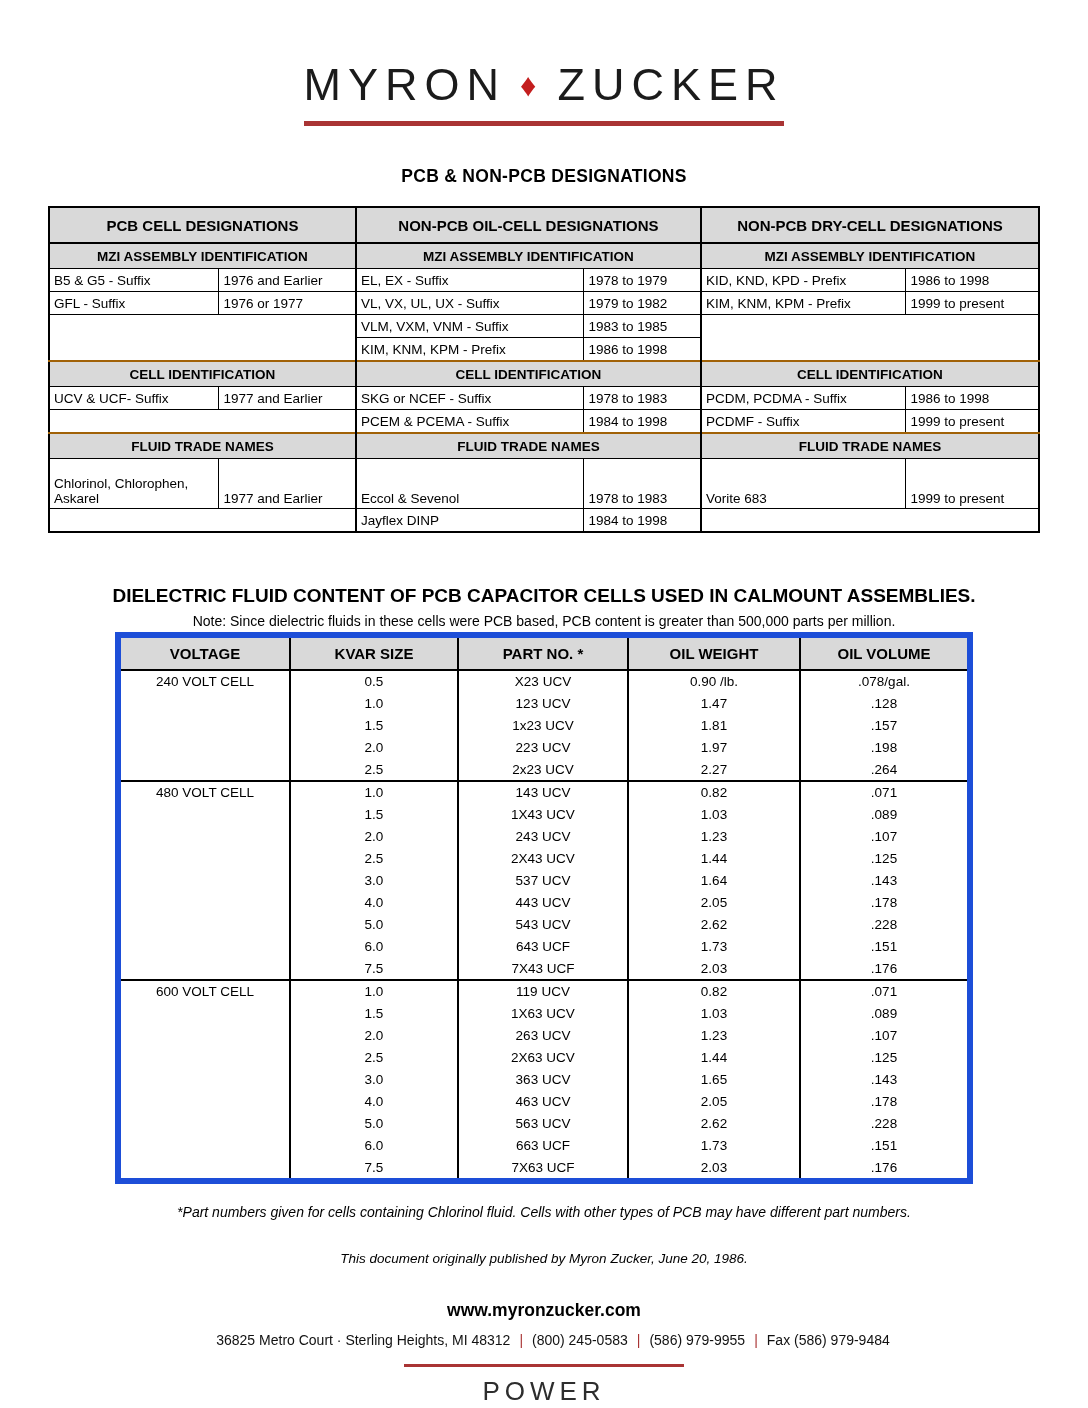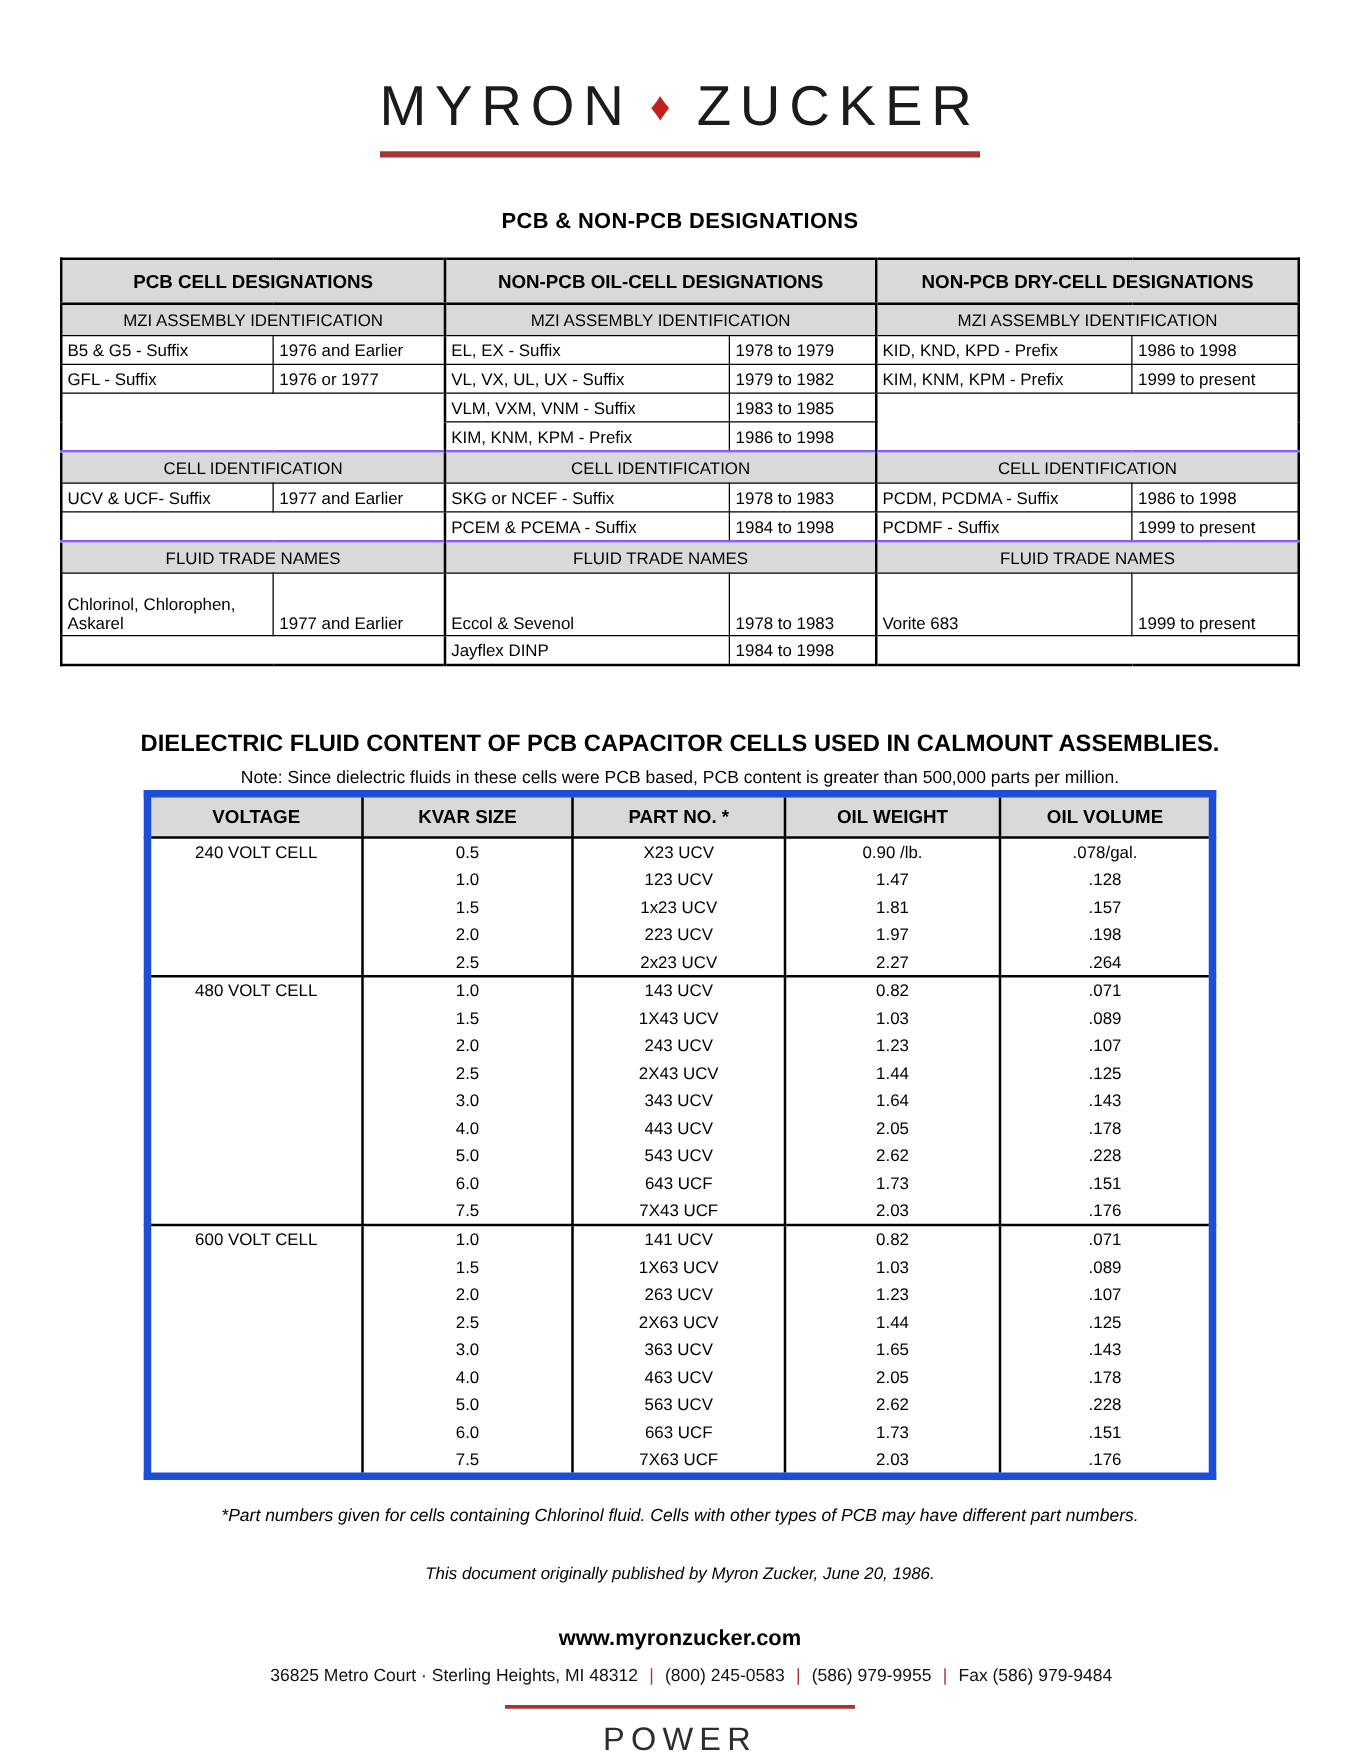--- a/index.html
+++ b/index.html
@@ -19,21 +19,21 @@
   .doc-title{ margin-top:40px; text-align:center; font-weight:bold; font-size:17.5px; letter-spacing:.3px; }
   .sec2-title{ margin-top:52px; text-align:center; font-weight:bold; font-size:19px; }
   .sec2-note{ margin-top:6px; text-align:center; font-size:14px; }
   
   #t1{ width:990px; margin:19px auto 0; border-collapse:collapse; table-layout:fixed; border:2px solid #000; }
   #t1 td{
     border:1px solid #000; font-size:13.5px; padding:0 4px; height:22px;
     text-align:left; vertical-align:middle; overflow:hidden;
   }
   #t1 td.main{ background:var(--header-gray,#D9D9D9); font-weight:bold; font-size:15px; text-align:center; height:34px; border-bottom-width:2px; }
-  #t1 td.sec{ background:var(--header-gray,#D9D9D9); font-weight:normal; font-size:13.5px; text-align:center; height:24px; border-top:2px solid #8b5cf6; }
+  #t1 td.sec{ background:var(--header-gray,#D9D9D9); font-weight:bold; font-size:13.5px; text-align:center; height:24px; border-top:2px solid #a16207; }
   #t1 td.bl2{ border-left:2px solid #000; }
   #t1 tr.tall td{ height:47px; }
   #t1 td.vb{ vertical-align:bottom; padding-bottom:2px; }
   
   #t2{ width:852px; margin:3px auto 0; border-collapse:collapse; table-layout:fixed; border:6px solid #1d4ed8; }
   #t2 th{
     background:var(--header-gray,#D9D9D9); border:2px solid #000;
     font-size:15px; font-weight:bold; height:29px; text-align:center;
   }
   #t2 td{ border:2px solid #000; vertical-align:top; text-align:center; padding:0; }
@@ -222,21 +222,21 @@
             <div class="line">4.0</div>
             <div class="line">5.0</div>
             <div class="line">6.0</div>
             <div class="line">7.5</div>
           </td>
           <td>
             <div class="line">143 UCV</div>
             <div class="line">1X43 UCV</div>
             <div class="line">243 UCV</div>
             <div class="line">2X43 UCV</div>
-            <div class="line">343 UCV</div>
+            <div class="line">537 UCV</div>
             <div class="line">443 UCV</div>
             <div class="line">543 UCV</div>
             <div class="line">643 UCF</div>
             <div class="line">7X43 UCF</div>
           </td>
           <td>
             <div class="line">0.82</div>
             <div class="line">1.03</div>
             <div class="line">1.23</div>
             <div class="line">1.44</div>
@@ -267,21 +267,21 @@
             <div class="line">1.5</div>
             <div class="line">2.0</div>
             <div class="line">2.5</div>
             <div class="line">3.0</div>
             <div class="line">4.0</div>
             <div class="line">5.0</div>
             <div class="line">6.0</div>
             <div class="line">7.5</div>
           </td>
           <td>
-            <div class="line">141 UCV</div>
+            <div class="line">119 UCV</div>
             <div class="line">1X63 UCV</div>
             <div class="line">263 UCV</div>
             <div class="line">2X63 UCV</div>
             <div class="line">363 UCV</div>
             <div class="line">463 UCV</div>
             <div class="line">563 UCV</div>
             <div class="line">663 UCF</div>
             <div class="line">7X63 UCF</div>
           </td>
           <td>

